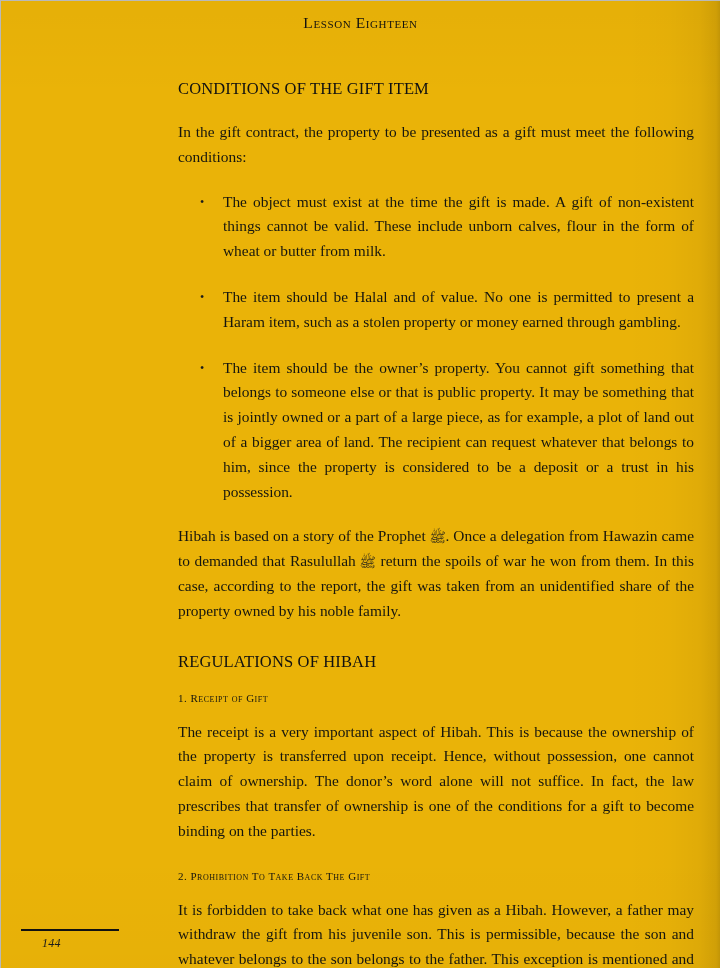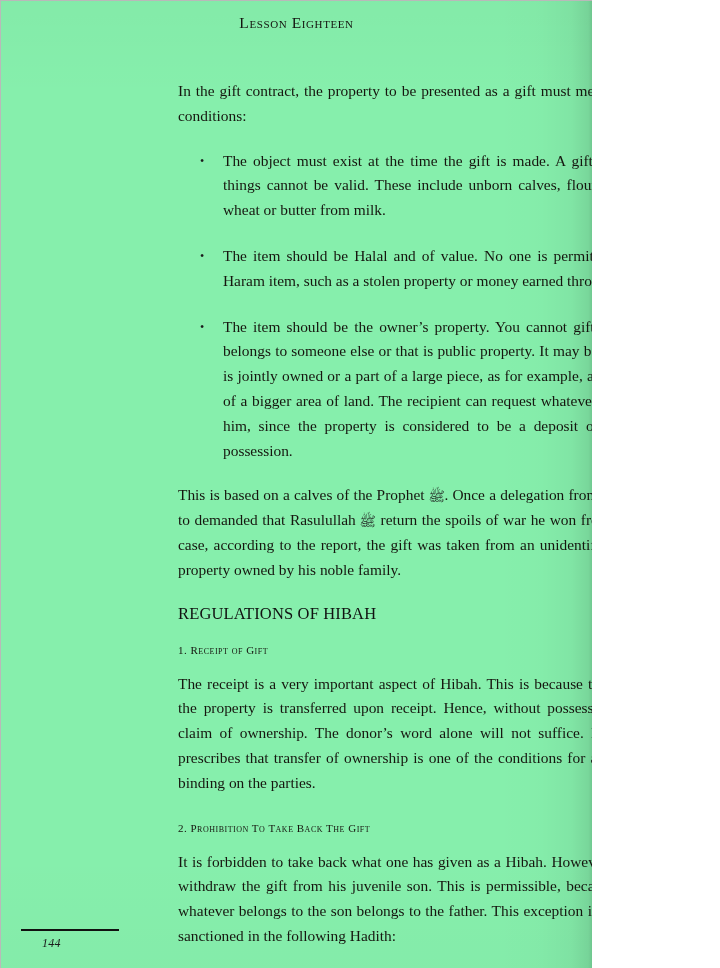--- a/index.html
+++ b/index.html
@@ -3,23 +3,23 @@
 <meta charset="utf-8">
 <style>
   html, body {
     margin: 0;
     padding: 0;
     background: #ffffff;
   }
 
   .page {
     position: relative;
-    width: 592px;
+    width: 720px;
     height: 968px;
-    background: #86efac;
+    background: #eab308;
     overflow: hidden;
     font-family: "Liberation Serif", "DejaVu Serif", serif;
     color: #171717;
     box-sizing: border-box;
     border-top: 1px solid #b9b9b9;
     border-left: 1px solid #b9b9b9;
   }
 
   
   .page::after {
@@ -73,21 +73,21 @@
 
   h2.section-title {
     font-size: 16.5px;
     font-weight: normal;
     letter-spacing: 0.15px;
     margin: 0 0 21px 0;
     color: #111;
   }
 
   h2.section-title.second {
-    margin-top: 21px;
+    margin-top: 28px;
     margin-bottom: 20px;
   }
 
   h3.sub-title {
     font-size: 11px;
     font-weight: normal;
     font-variant: small-caps;
     letter-spacing: 0.5px;
     margin: 0 0 16px 0;
     color: #16160f;
@@ -174,40 +174,41 @@
 </style>
 </head>
 <body>
 
 <div class="page">
 
   <div class="running-head">Lesson Eighteen</div>
 
   <div class="content">
 
+    <h2 class="section-title">CONDITIONS OF THE GIFT ITEM</h2>
 
     <p class="body">In the gift contract, the property to be presented as a gift must meet the following conditions:</p>
 
     <ul class="conditions">
       <li>
         <span class="bullet">•</span>
         <span>The object must exist at the time the gift is made. A gift of non-existent things cannot be valid. These include unborn calves, flour in the form of wheat or butter from milk.</span>
       </li>
       <li>
         <span class="bullet">•</span>
         <span>The item should be Halal and of value. No one is permitted to present a Haram item, such as a stolen property or money earned through gambling.</span>
       </li>
       <li>
         <span class="bullet">•</span>
         <span>The item should be the owner’s property. You cannot gift something that belongs to someone else or that is public property. It may be something that is jointly owned or a part of a large piece, as for example, a plot of land out of a bigger area of land. The recipient can request whatever that belongs to him, since the property is considered to be a deposit or a trust in his possession.</span>
       </li>
     </ul>
 
     <p class="body">
-      <span>This is based on a calves of the Prophet </span><span class="honorific">ﷺ</span><span>. Once a delegation from Hawazin came to demanded that Rasulullah </span><span class="honorific">ﷺ</span><span> return the spoils of war he won from them. In this case, according to the report, the gift was taken from an unidentified share of the property owned by his noble family.</span>
+      <span>Hibah is based on a story of the Prophet </span><span class="honorific">ﷺ</span><span>. Once a delegation from Hawazin came to demanded that Rasulullah </span><span class="honorific">ﷺ</span><span> return the spoils of war he won from them. In this case, according to the report, the gift was taken from an unidentified share of the property owned by his noble family.</span>
     </p>
 
     <h2 class="section-title second">REGULATIONS OF HIBAH</h2>
 
     <h3 class="sub-title">1. Receipt of Gift</h3>
 
     <p class="body">The receipt is a very important aspect of Hibah. This is because the ownership of the property is transferred upon receipt. Hence, without possession, one cannot claim of ownership. The donor’s word alone will not suffice. In fact, the law prescribes that transfer of ownership is one of the conditions for a gift to become binding on the parties.</p>
 
     <h3 class="sub-title spaced">2. Prohibition To Take Back The Gift</h3>
 

